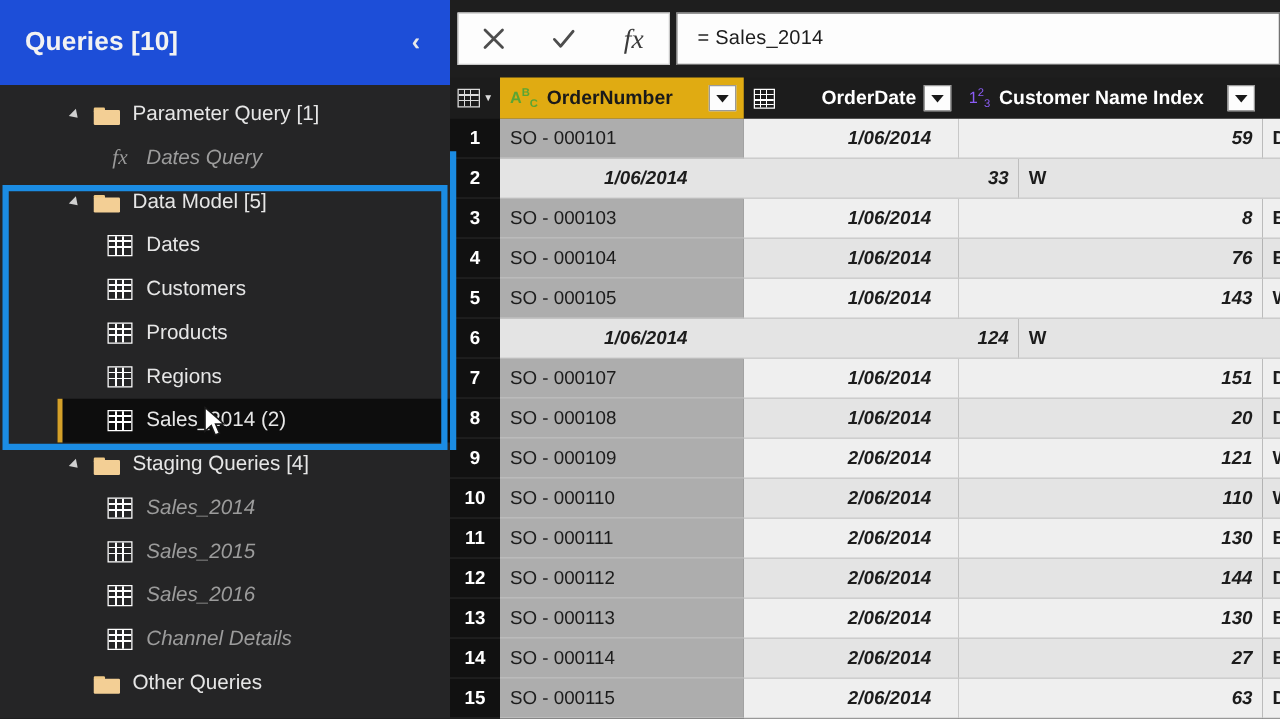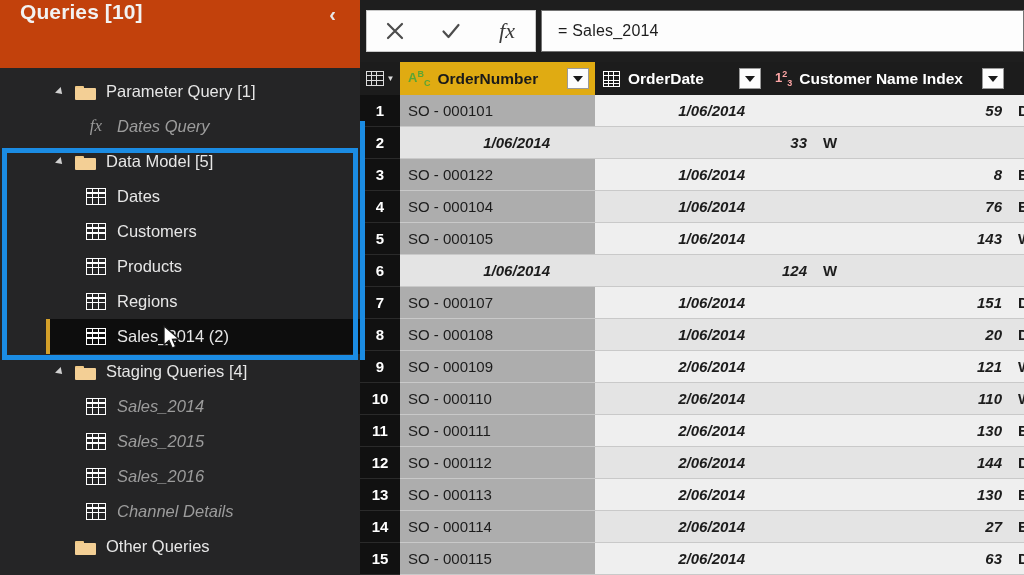--- a/index.html
+++ b/index.html
@@ -12,22 +12,22 @@
   #app { position: relative; width: 1024px; height: 575px; display: flex; }
 
   
   #sidebar {
     position: relative;
     width: 360px; height: 575px;
     background: #252526;
     flex: 0 0 360px;
   }
   .queries-header {
-    height: 68px; background: #c2410c;
-    display: flex; 
+    height: 68px; background: #1d4ed8;
+    display: flex; align-items: center;
     padding: 0 18px 0 20px;
     gap: 44px;
   }
   .queries-title {
     color: #f2f2f2; font-size: 21px; font-weight: bold;
     letter-spacing: .1px; flex: 1;
   }
   .collapse-chevron {
     color: #e8e8e8; font-size: 20px; font-weight: bold;
     line-height: 1; padding: 4px 6px; cursor: pointer;
@@ -159,33 +159,33 @@
     align-items: stretch;
   }
   .hcell {
     display: flex; align-items: center;
     color: #ffffff; font-size: 15.5px; font-weight: bold;
     padding: 0 6px 0 8px; position: relative;
     white-space: nowrap; overflow: hidden;
   }
   .hcell.rownum { flex: 0 0 40px; justify-content: center; padding: 0; }
   .hcell.c1 { flex: 0 0 195px; background: #e0ab12; color: #1a1a1a; }
-  .hcell.c2 { flex: 0 0 172px; }
+  .hcell.c2 { flex: 0 0 172px; text-align: right; }
   .hcell.c3 { flex: 0 0 243px; }
   .hcell.c4 { flex: 1 1 auto; }
 
   .type-abc {
     font-size: 13px; font-weight: bold; color: #5aa534;
     margin-right: 7px; flex: 0 0 auto; line-height: 1;
     font-family: "Liberation Sans", sans-serif;
   }
   .type-abc sup { font-size: 9px; vertical-align: super; }
   .type-abc sub { font-size: 9px; vertical-align: sub; }
   .type-123 {
-    font-size: 13px; font-weight: bold; color: #fca5a5;
+    font-size: 13px; font-weight: normal; color: #8b5cf6;
     margin-right: 7px; flex: 0 0 auto; line-height: 1;
   }
   .type-123 sup { font-size: 9px; vertical-align: super; }
   .type-123 sub { font-size: 9px; vertical-align: sub; }
 
   .cal-icon {
     width: 17px; height: 16px; margin-right: 8px; flex: 0 0 17px;
     border: 1.6px solid #fff;
     background:
       linear-gradient(to right, transparent 4px, #fff 4px, #fff 5px, transparent 5px),
@@ -393,21 +393,21 @@
             <div class="cell c4">D</div>
           </div>
           <div class="grow alt">
             <div class="cell rownum">2</div>
             <div class="cell c2">1/06/2014</div>
             <div class="cell c3">33</div>
             <div class="cell c4">W</div>
           </div>
           <div class="grow">
             <div class="cell rownum">3</div>
-            <div class="cell c1">SO - 000122</div>
+            <div class="cell c1">SO - 000103</div>
             <div class="cell c2">1/06/2014</div>
             <div class="cell c3">8</div>
             <div class="cell c4">E</div>
           </div>
           <div class="grow alt">
             <div class="cell rownum">4</div>
             <div class="cell c1">SO - 000104</div>
             <div class="cell c2">1/06/2014</div>
             <div class="cell c3">76</div>
             <div class="cell c4">E</div>

